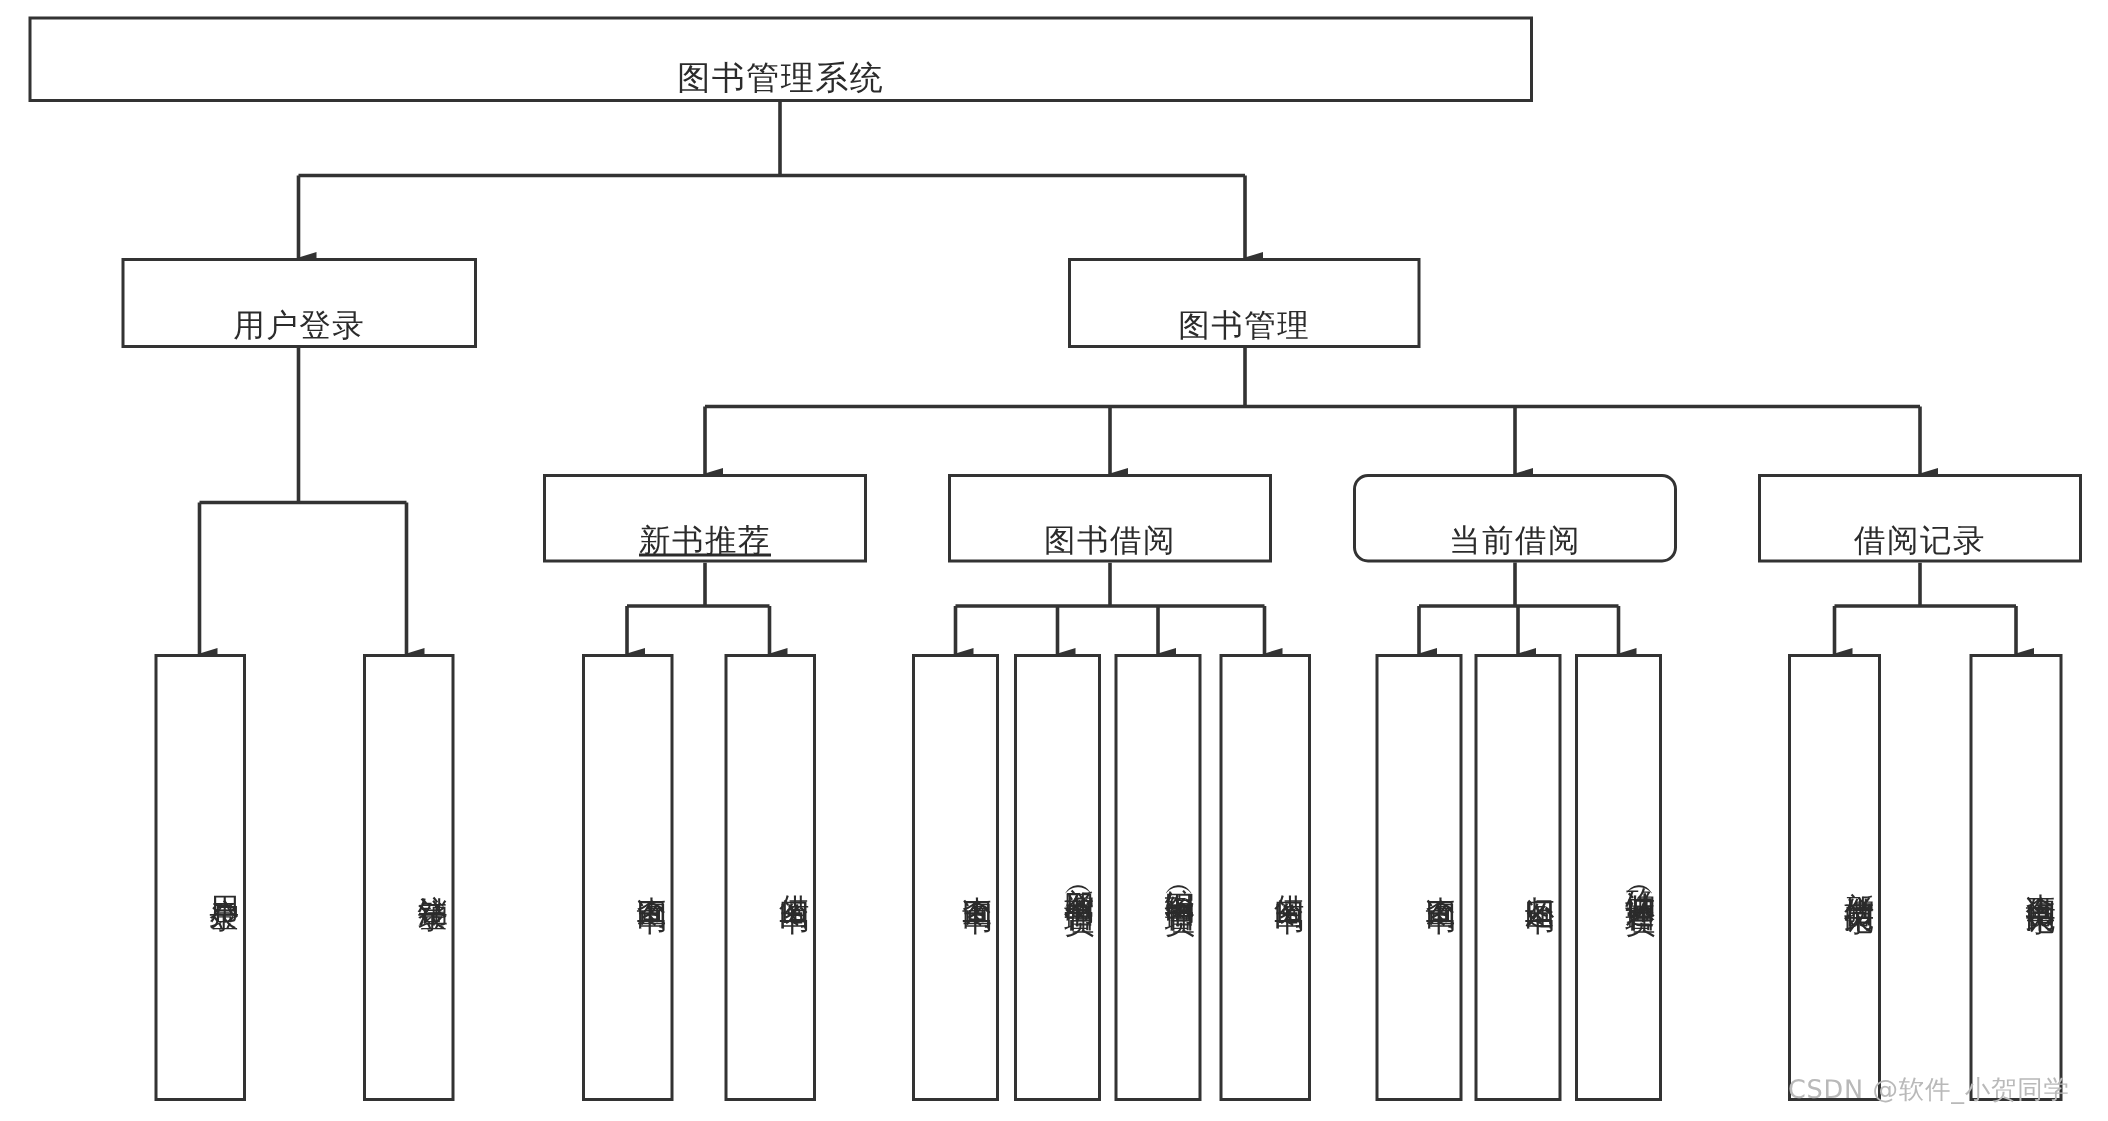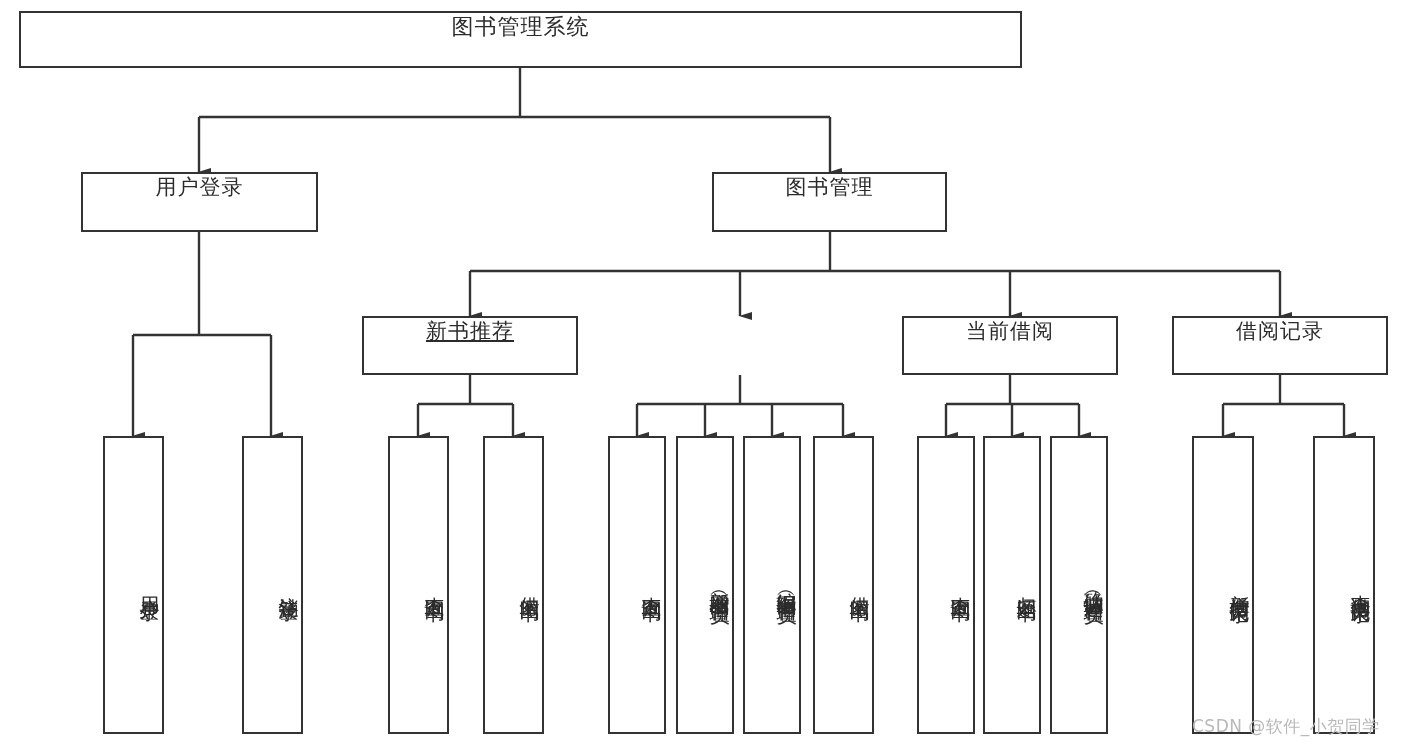--- a/index.html
+++ b/index.html
@@ -26,21 +26,21 @@
     width: 1405px;
     height: 747px;
     pointer-events: none;
   }
   .node {
     position: absolute;
     box-sizing: border-box;
     border: 2px solid #333333;
     background: #ffffff;
     display: flex;
-    align-items: flex-start;
+    align-items: flex-end;
     justify-content: center;
     color: #2b2b2b;
     line-height: 1.25;
   }
   .node.horiz {
     font-size: 21px;
     letter-spacing: 1px;
   }
   .node.vert {
     font-size: 20px;
@@ -132,22 +132,25 @@
   </div>
 
   <div class="node horiz" style="left:712px; top:172px; width:235px; height:60px;">
     <span>图书管理</span>
   </div>
 
   <div class="node horiz" style="left:362px; top:316px; width:216px; height:59px;text-decoration:underline;">
     <span>新书推荐</span>
   </div>
 
-
-  <div class="node horiz" style="left:902px; top:316px; width:216px; height:59px;">
+  <div class="node horiz" style="left:632px; top:316px; width:216px; height:59px;">
+    <span>图书借阅</span>
+  </div>
+
+  <div class="node horiz" style="left:902px; top:316px; width:216px; height:59px;border-radius:10px;">
     <span>当前借阅</span>
   </div>
 
   <div class="node horiz" style="left:1172px; top:316px; width:216px; height:59px;">
     <span>借阅记录</span>
   </div>
 
   <div class="node vert" style="left:103px; top:436px; width:61px; height:298px;">
     <span>用户登录</span>
   </div>

